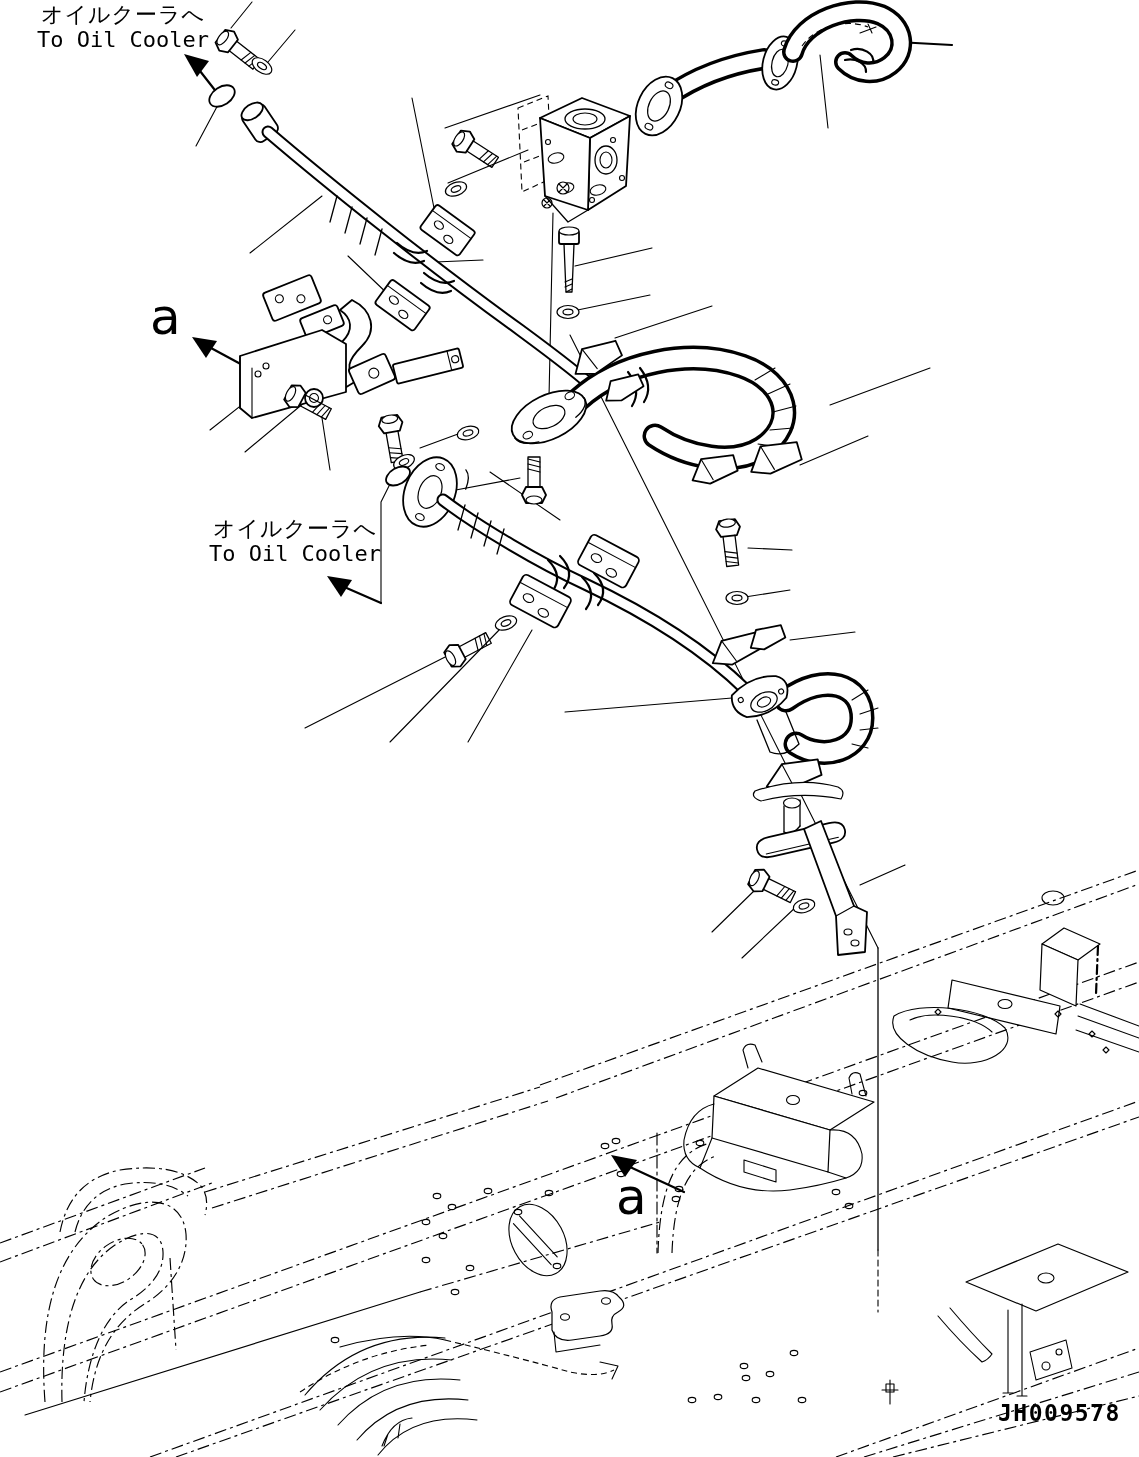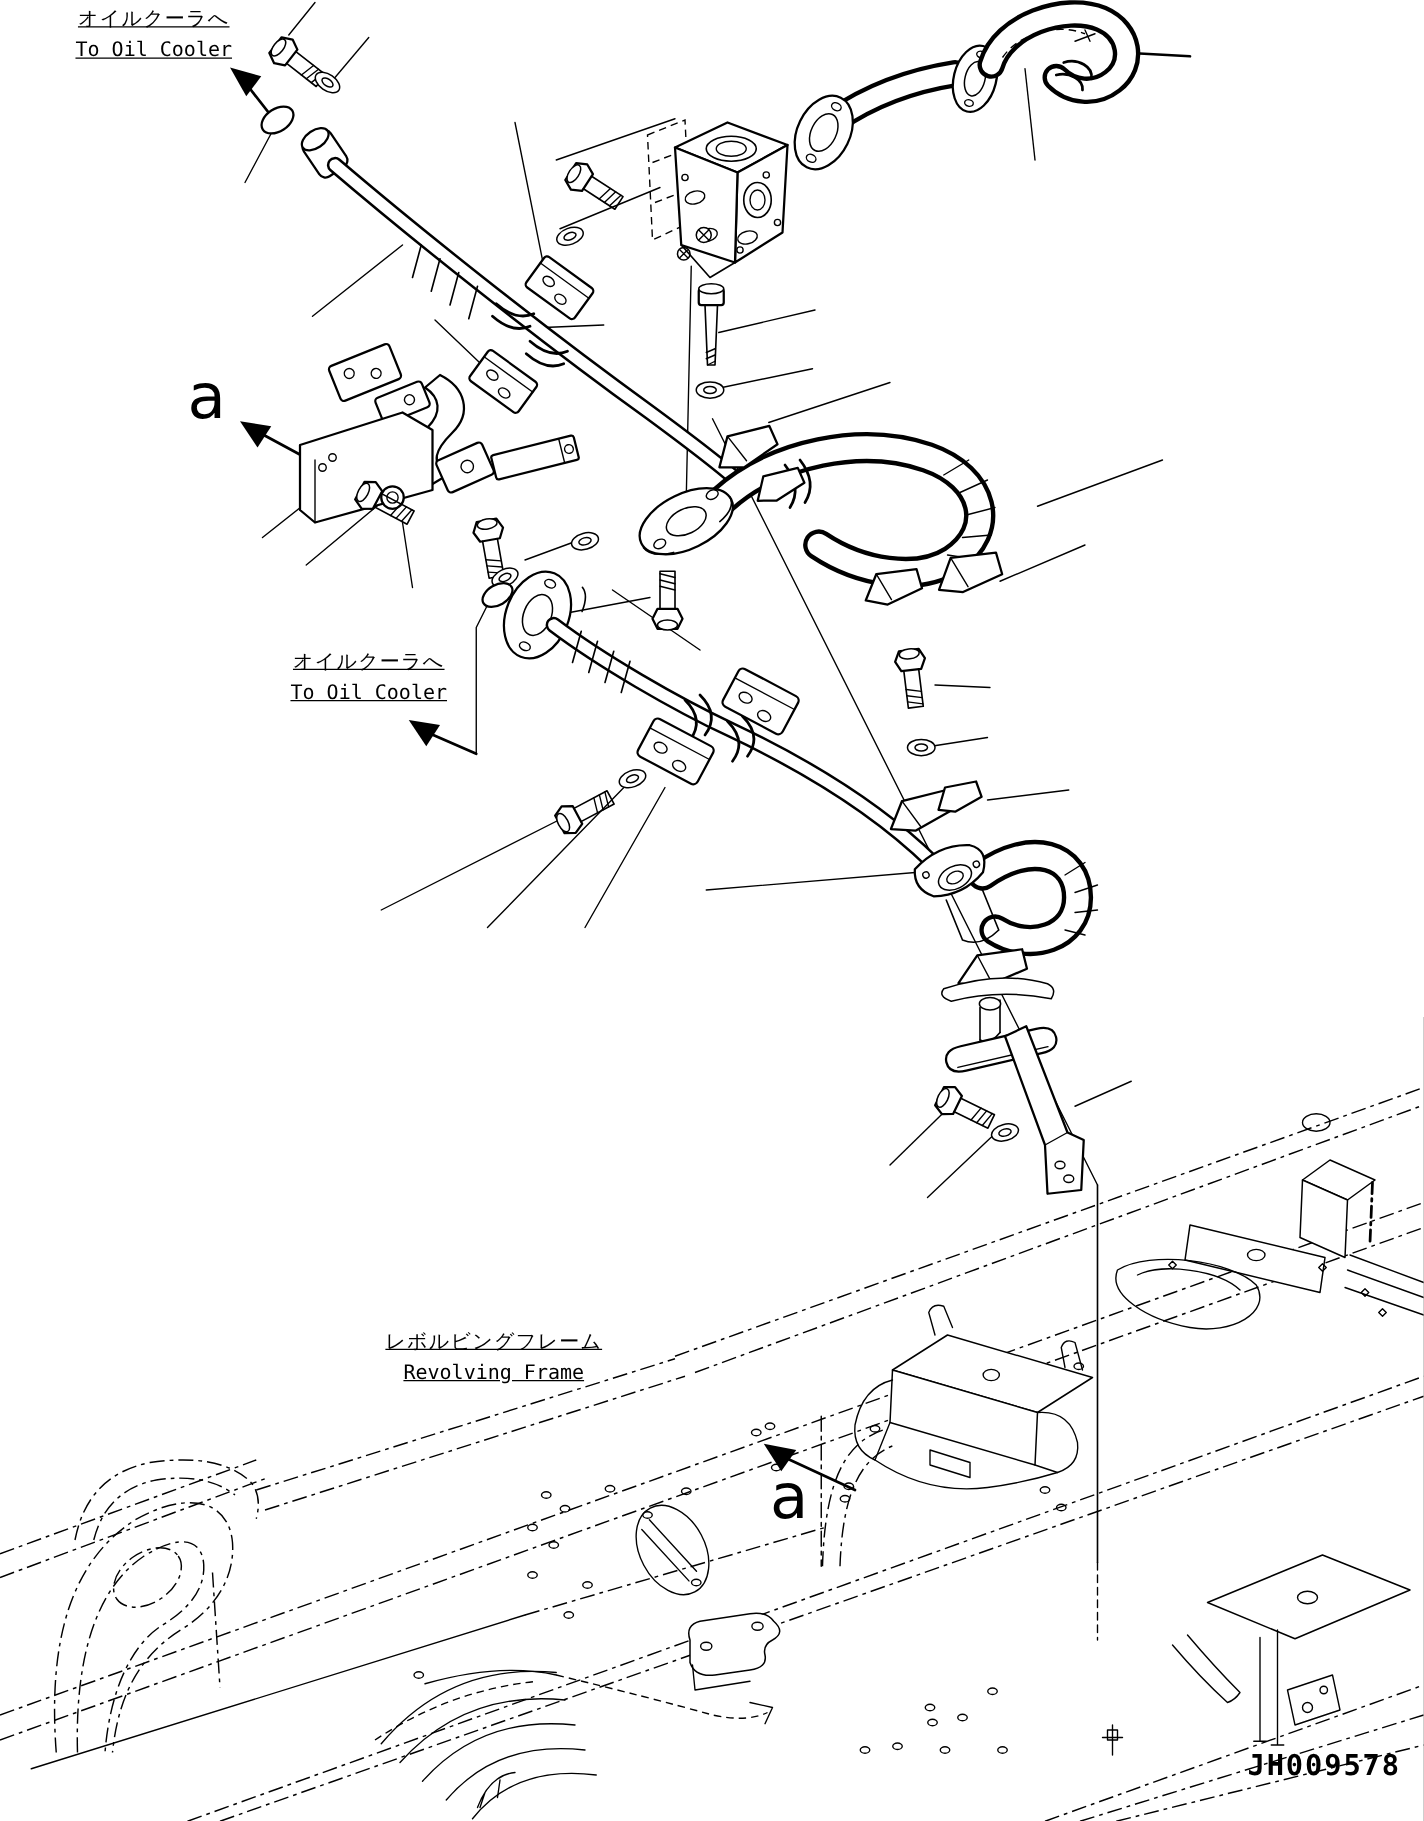--- a/index.html
+++ b/index.html
@@ -9,21 +9,21 @@
   svg .ln{fill:none;stroke:#000;stroke-linecap:round;stroke-linejoin:round;stroke-width:1.8;}
   svg .s1{stroke-width:1.1;} svg .s13{stroke-width:1.3;} svg .s2{stroke-width:2.2;}
   svg .pipeO{stroke-width:13;} svg .pipeI{stroke:#fff;stroke-width:9;}
   svg .hoseO{stroke-width:25;} svg .hoseI{stroke:#fff;stroke-width:18;}
   svg .hose2O{stroke-width:22;} svg .hose2I{stroke:#fff;stroke-width:15;}
   svg .w{fill:#fff;stroke:#000;stroke-width:1.8;stroke-linejoin:round;}
   svg .w1{fill:#fff;stroke:#000;stroke-width:1.2;stroke-linejoin:round;}
   svg .dash{fill:none;stroke:#000;stroke-width:1.15;stroke-dasharray:12 4 3 4;}
   svg .dsh2{fill:none;stroke:#000;stroke-width:1.1;stroke-dasharray:6 4;}
   svg .blk{fill:#000;stroke:none;}
-  .lbl{position:absolute;text-align:center;line-height:25px;font-size:16px;white-space:nowrap;text-decoration:underline;}
+  .lbl{position:absolute;text-align:center;line-height:25px;font-size:22px;white-space:nowrap;}
   .lbl .jp{letter-spacing:1px;}
   .marker{position:absolute;font-size:50px;font-family:"DejaVu Sans","Liberation Sans",sans-serif;}
   .dwgno{position:absolute;font-size:23px;font-weight:bold;letter-spacing:1.5px;}
 </style>
 </head>
 <body>
 
 <div id="page">
 
 <svg id="art" width="1139" height="1457" viewBox="0 0 1139 1457">
@@ -431,23 +431,19 @@
 <div class="lbl" style="left:3px;top:2px;width:240px;">
   <div class="jp">オイルクーラへ</div>
   <div>To Oil Cooler</div>
 </div>
 
 <div class="lbl" style="left:175px;top:516px;width:240px;">
   <div class="jp">オイルクーラへ</div>
   <div>To Oil Cooler</div>
 </div>
 
-<div class="lbl" style="left:275px;top:1060px;width:240px;">
-  <div class="jp">レボルビングフレーム</div>
-  <div>Revolving Frame</div>
-</div>
 
 <div class="marker" style="left:150px;top:288px;">a</div>
 <div class="marker" style="left:616px;top:1168px;">a</div>
 
 <div class="dwgno" style="left:998px;top:1400px;">JH009578</div>
 
 </div>
 
 </body></html>

